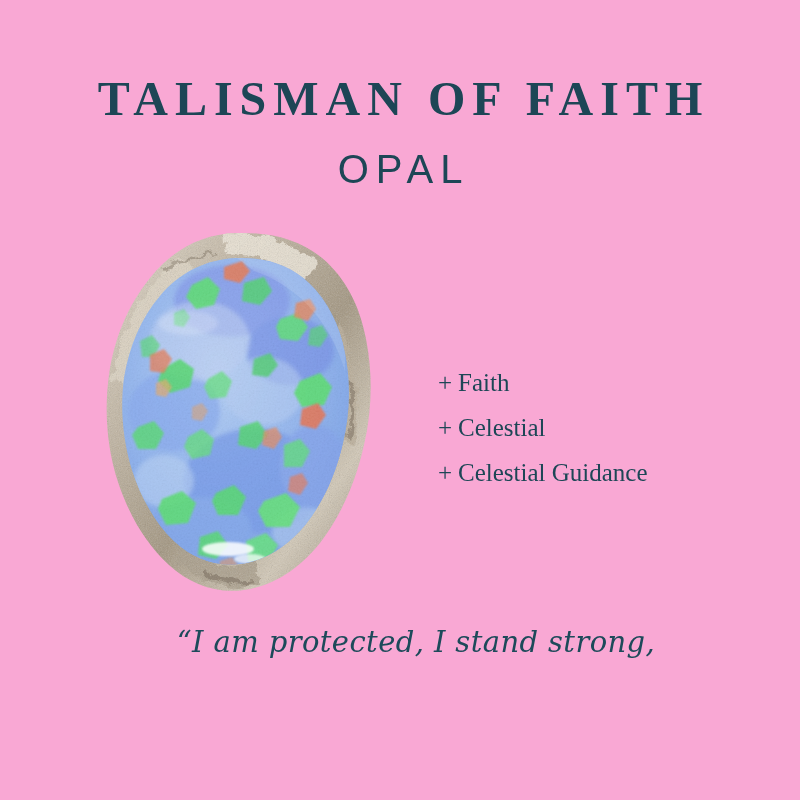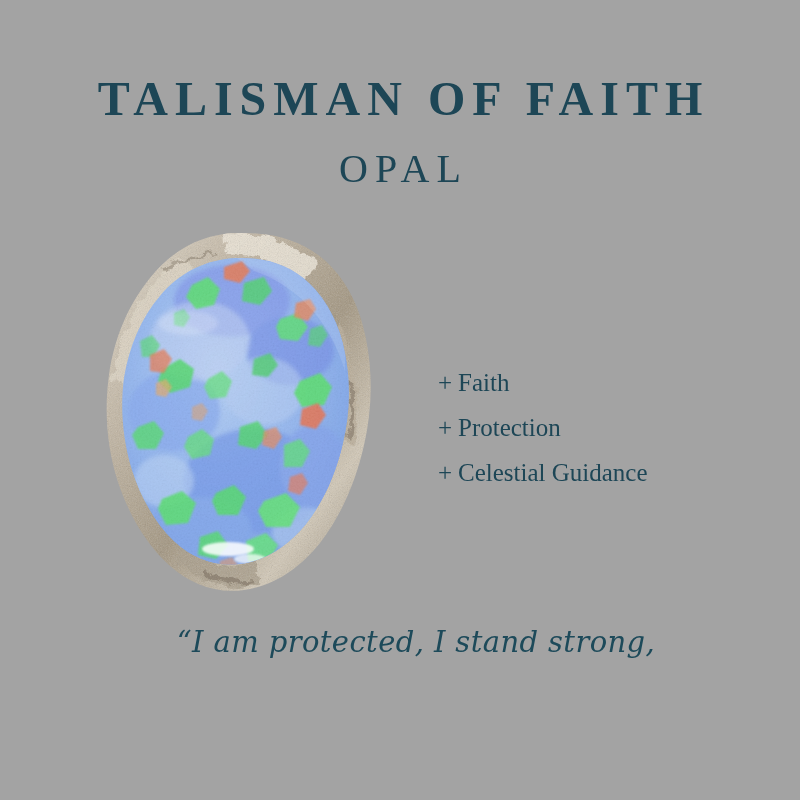--- a/index.html
+++ b/index.html
@@ -12,21 +12,21 @@
     height: 800px;
     overflow: hidden;
     background: #f7f7f5;
     font-family: "Liberation Serif", serif;
   }
 
   .card {
     position: relative;
     width: 800px;
     height: 800px;
-    background: #a3a3a3;
+    background: #f9a8d4;
   }
 
   
   .header {
     position: absolute;
     top: 74px;
     left: 0;
     width: 800px;
     text-align: center;
   }
@@ -35,21 +35,21 @@
     font-weight: bold;
     font-size: 48px;
     line-height: 1.05;
     letter-spacing: 7px;
     color: #1d4656;
     text-indent: 7px;
     margin: 0;
     white-space: nowrap;
   }
   .subtitle {
-    font-family: Liberation Serif, serif;
+    font-family: Liberation Sans, sans-serif;
     font-weight: normal;
     font-size: 40px;
     line-height: 1.05;
     letter-spacing: 7px;
     color: #1d4656;
     text-indent: 7px;
     margin: 0;
     padding-top: 24px;
     white-space: nowrap;
   }
@@ -273,21 +273,21 @@
                  C228 96 198 56 150 40 Z" fill="#ffffff" opacity="0.12"></path>
       </g>
     </svg>
   </div>
 
   <ul class="benefits">
     <li class="benefit">
       <span class="plus">+</span><span>Faith</span>
     </li>
     <li class="benefit">
-      <span class="plus">+</span><span>Protection</span>
+      <span class="plus">+</span><span>Celestial</span>
     </li>
     <li class="benefit">
       <span class="plus">+</span><span>Celestial Guidance</span>
     </li>
   </ul>
 
   <div class="quote">
     <div class="quote-line">“I am protected, I stand strong,</div>
   </div>
 

